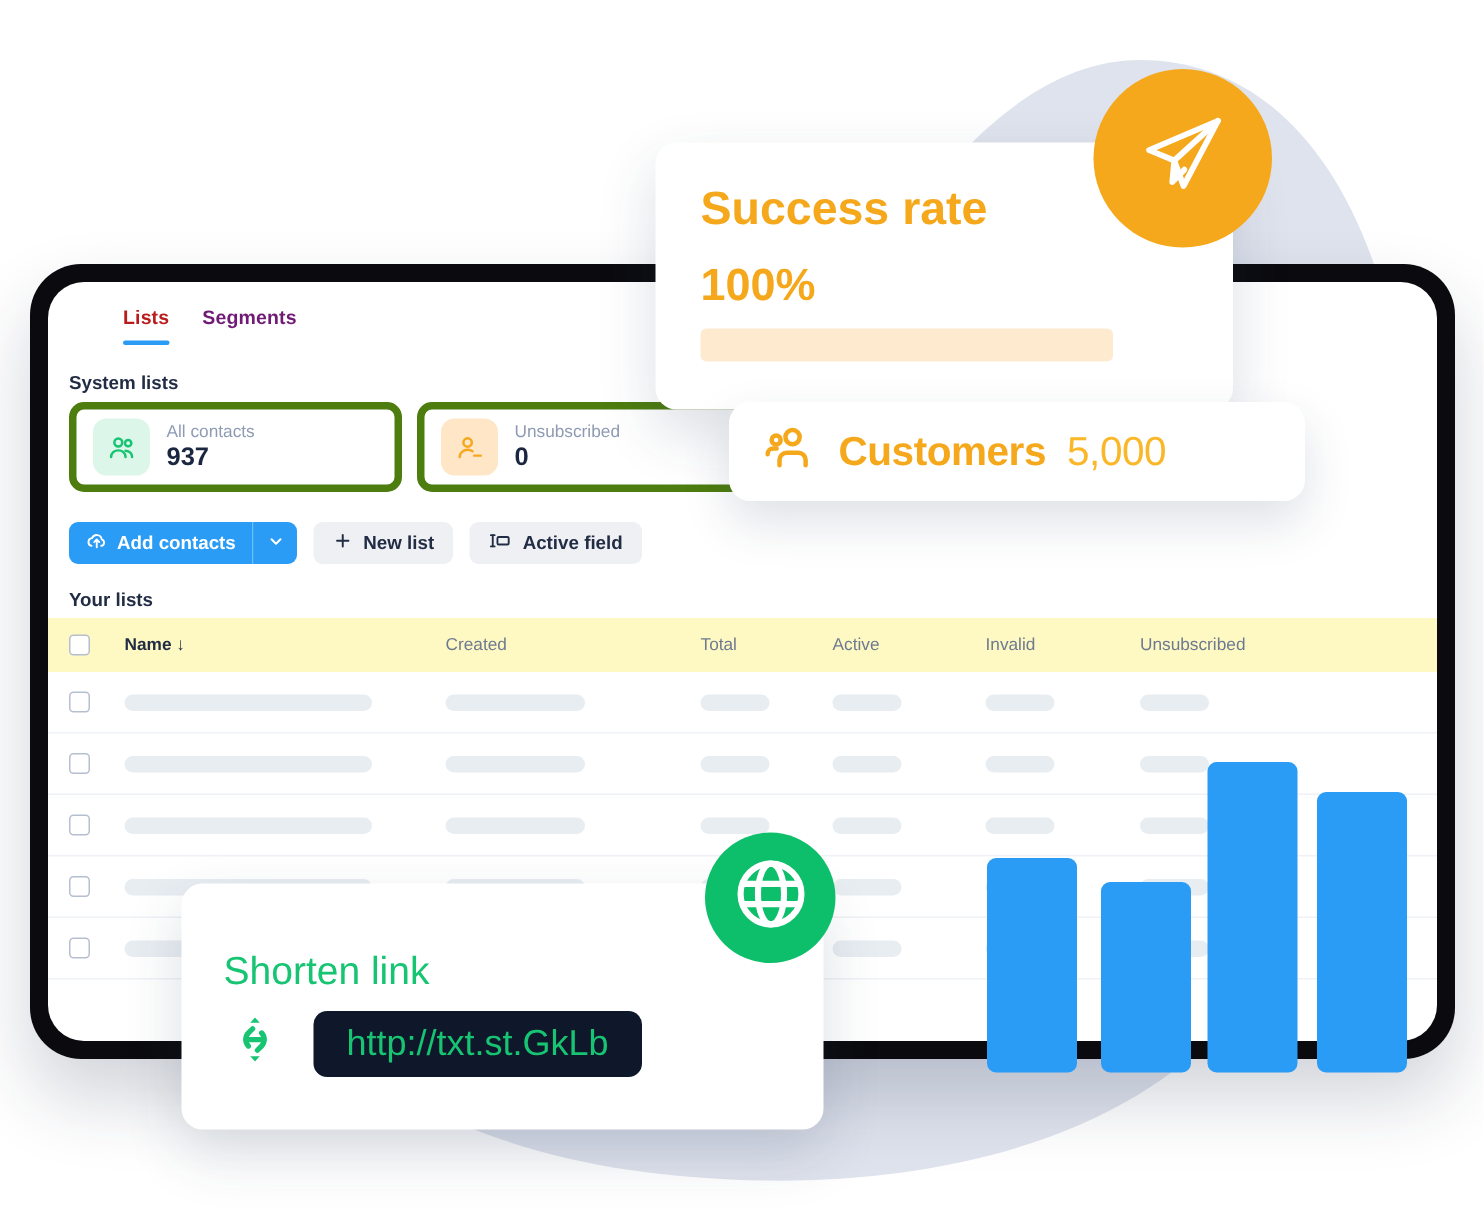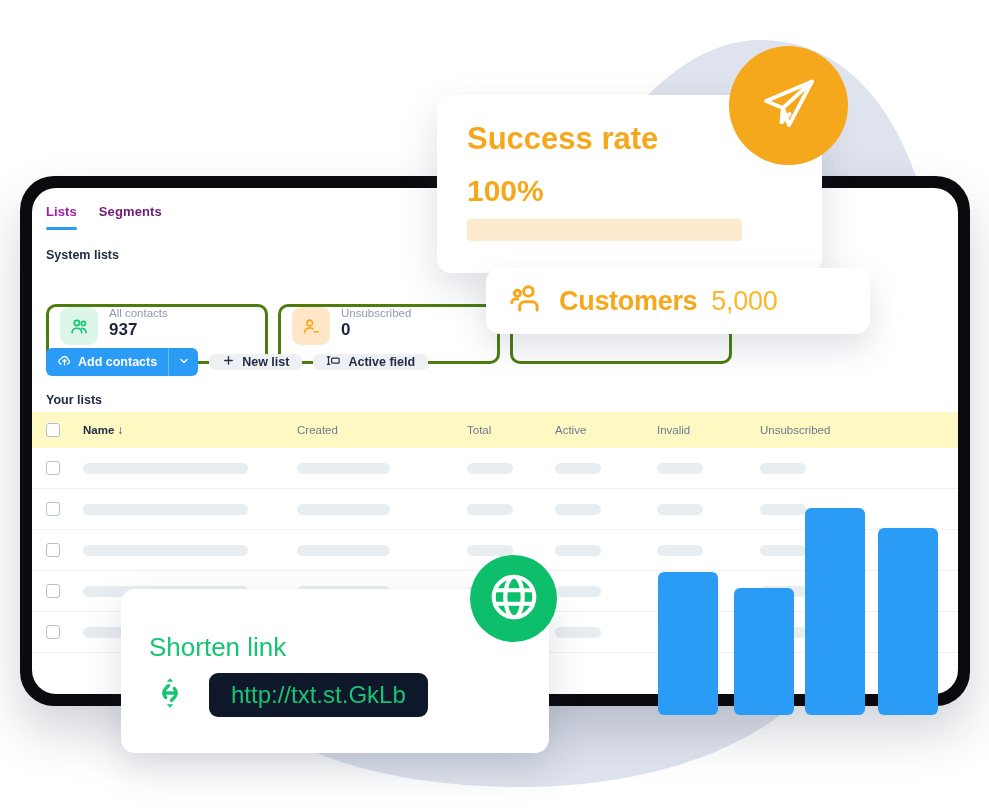--- a/index.html
+++ b/index.html
@@ -42,39 +42,38 @@
     z-index: 2;
     overflow: hidden;
   }
 
   
   .tabs { position: absolute; left: 14px; top: 16px; display: flex; gap: 22px; }
   .tab {
     font-size: 13px; font-weight: bold; color: #701a75;
     padding-bottom: 9px; cursor: pointer; letter-spacing: .1px;
   }
-  .tab.active { color: #a21caf; }
+  .tab.active { color: #b91c1c; margin-left: 36px; }
   .tab.active::after {
     content: ""; display: block; position: relative; top: 8px;
     height: 3px; border-radius: 2px; background: #2a9cf5;
   }
 
   .section-title {
     position: absolute; font-size: 12.5px; font-weight: bold; color: #222d45;
   }
   #sys-title { left: 14px; top: 60px; }
   #your-title { left: 14px; top: 205px; }
 
   
   .syscard {
     position: absolute; top: 80px; height: 60px;
-    border: 3px solid #4d7c0f; border-radius: 10px;
-    display: flex; padding-left: 11px;
+    border: 5px solid #4d7c0f; border-radius: 10px;
+    display: flex; align-items: center; padding-left: 11px;
     background: #fff;
-    margin-top: 36px;
   }
   #card-all { left: 14px; width: 222px; }
   #card-unsub { left: 246px; width: 222px; }
   #card-blank { left: 478px; width: 222px; }
   .sys-ico {
     width: 38px; height: 38px; border-radius: 9px;
     display: flex; align-items: center; justify-content: center; flex: none;
   }
   .sys-ico.green { background: #ddf6ea; }
   .sys-ico.orange { background: #ffe6c7; }
@@ -89,21 +88,21 @@
     border-radius: 6px 0 0 6px; font-size: 12.5px; font-weight: bold;
     display: flex; align-items: center; gap: 6px; padding: 0 11px;
     font-family: inherit; cursor: pointer;
   }
   .btn-caret {
     height: 28px; width: 30px; background: #2a9cf5; border: none;
     border-left: 1px solid #6dbdf8; border-radius: 0 6px 6px 0;
     display: flex; align-items: center; justify-content: center; cursor: pointer;
   }
   .btn-grey {
-    height: 16px; background: #eef0f4; color: #222d45; border: none;
+    height: 28px; background: #eef0f4; color: #222d45; border: none;
     border-radius: 6px; font-size: 12.5px; font-weight: bold;
     display: flex; align-items: center; gap: 7px; padding: 0 13px;
     margin-left: 11px; font-family: inherit; cursor: pointer;
   }
 
   .search {
     position: absolute; right: 14px; top: 160px;
     width: 194px; height: 28px;
     border: 1px solid #dfe3ec; border-radius: 7px;
     display: flex; align-items: center; padding: 0 9px; gap: 7px;

